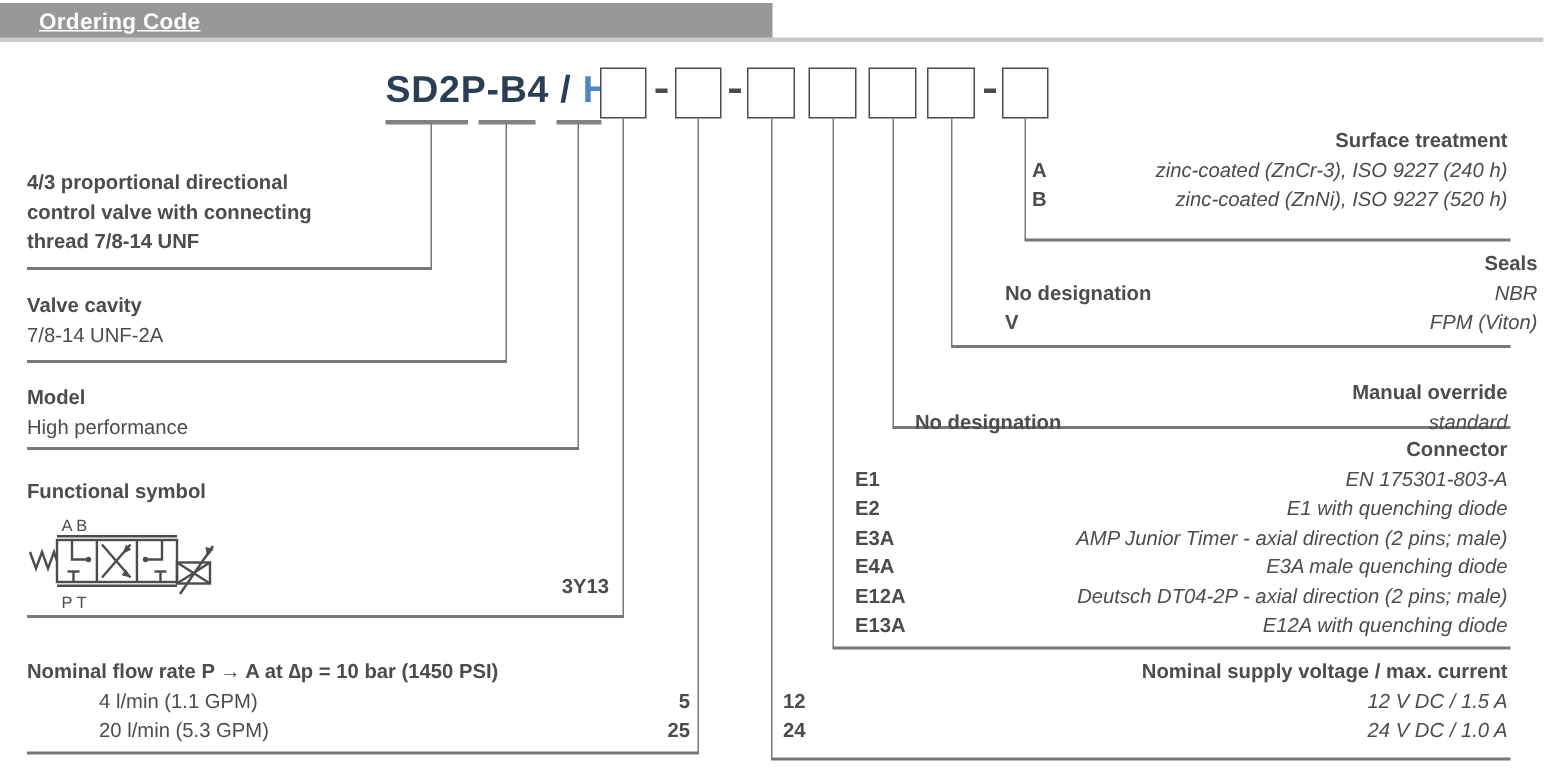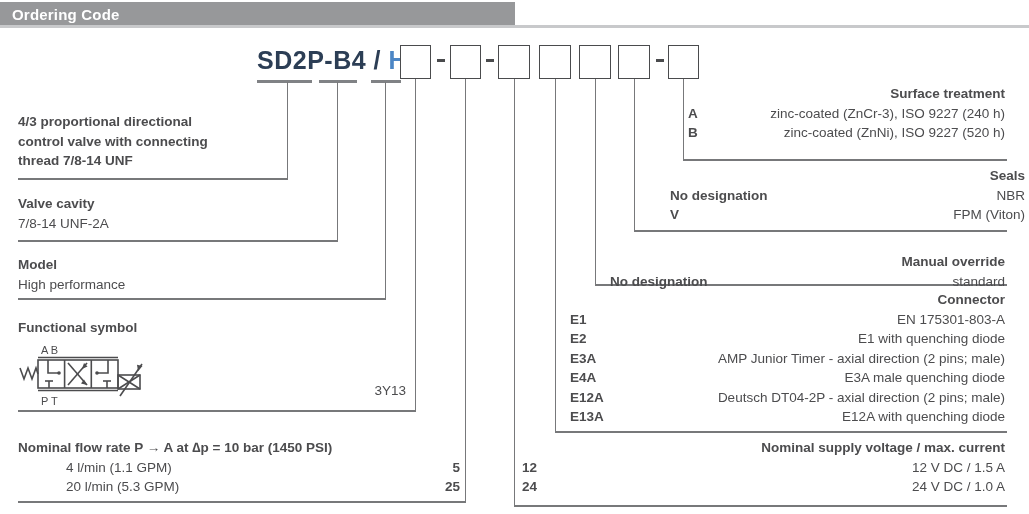--- a/index.html
+++ b/index.html
@@ -5,46 +5,46 @@
   * { margin:0; padding:0; box-sizing:border-box; }
   body { font-family:"Liberation Sans", sans-serif; background:#ffffff; }
   #page {
     position:relative; width:1029px; height:514px; background:#ffffff;
     overflow:hidden; color:#4c4c4e;
   }
   .abs { position:absolute; }
   
   .header-bar { position:absolute; left:0; top:2px; width:515px; height:24px;
     background:#97989a; display:flex; align-items:center; }
-  .header-title { color:#ffffff; font-weight:bold; font-size:15px; padding-left:12px; letter-spacing:0.2px; }
+  .header-title { color:#ffffff; font-weight:bold; font-size:15px; padding-left:26px; letter-spacing:0.2px;text-decoration:underline; }
   .header-rule { position:absolute; left:0; top:25px; width:1029px; height:2.5px; background:#c8c9cb; }
   
   .code-title { position:absolute; left:257px; top:46px; font-size:25px; font-weight:bold;
     color:#2c3e55; letter-spacing:0.5px; white-space:nowrap; }
   .code-title .h-letter { color:#4c86c5; }
   
   .code-box { position:absolute; top:45px; height:34px; border:1.6px solid #4a4b4d; background:#ffffff; }
   .code-dash { position:absolute; top:59px; height:3.4px; background:#4a4b4d; }
   .underline { position:absolute; top:80px; height:2.6px; background:#808285; }
   
   .vline { position:absolute; width:1.3px; background:#77787a; }
   .hline { position:absolute; height:1.5px; background:#77787a; }
   
   .tblock { position:absolute; font-size:13.5px; line-height:19.5px; }
   .bold { font-weight:bold; }
   .right-sec { position:absolute; font-size:13.5px; line-height:19.5px; }
   .right-sec .sec-title { font-weight:bold; text-align:right; }
   .sec-row { display:flex; }
   .sec-row .code { font-weight:bold; }
-  .sec-row .val { flex:1; text-align:right; }
+  .sec-row .val { flex:1; text-align:right;font-style:italic; }
   .flow-row { display:flex; }
   .flow-row .lbl { flex:1;margin-left:48px; }
   .flow-row .code { font-weight:bold; text-align:right; }
   .symbol-code { position:absolute; left:340px; top:383px; width:66px; text-align:right;
-    font-size:13.5px; font-weight:normal; }
+    font-size:13.5px; font-weight:bold; }
   svg text { font-family:"Liberation Sans", sans-serif; }
 </style>
 </head>
 <body>
 
 <div id="page">
 
   <div class="header-bar">
     <div class="header-title">Ordering Code</div>
   </div>

